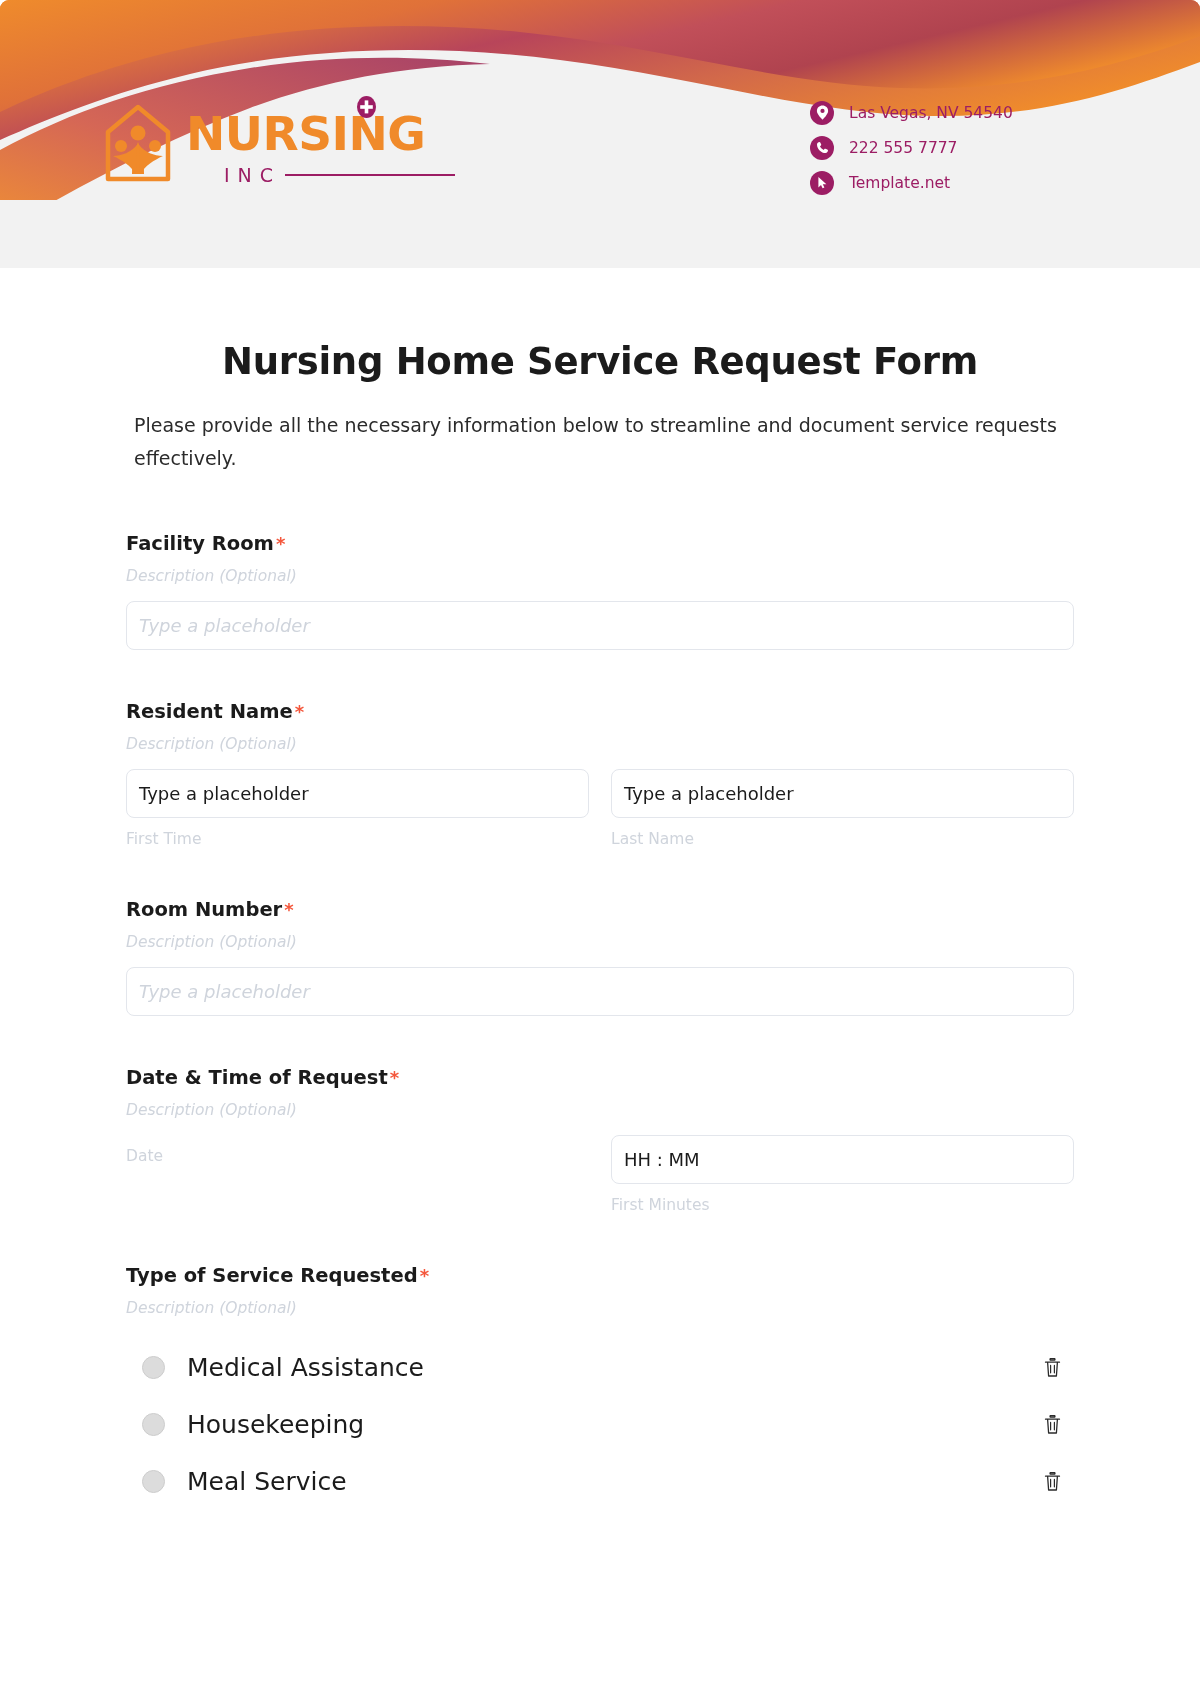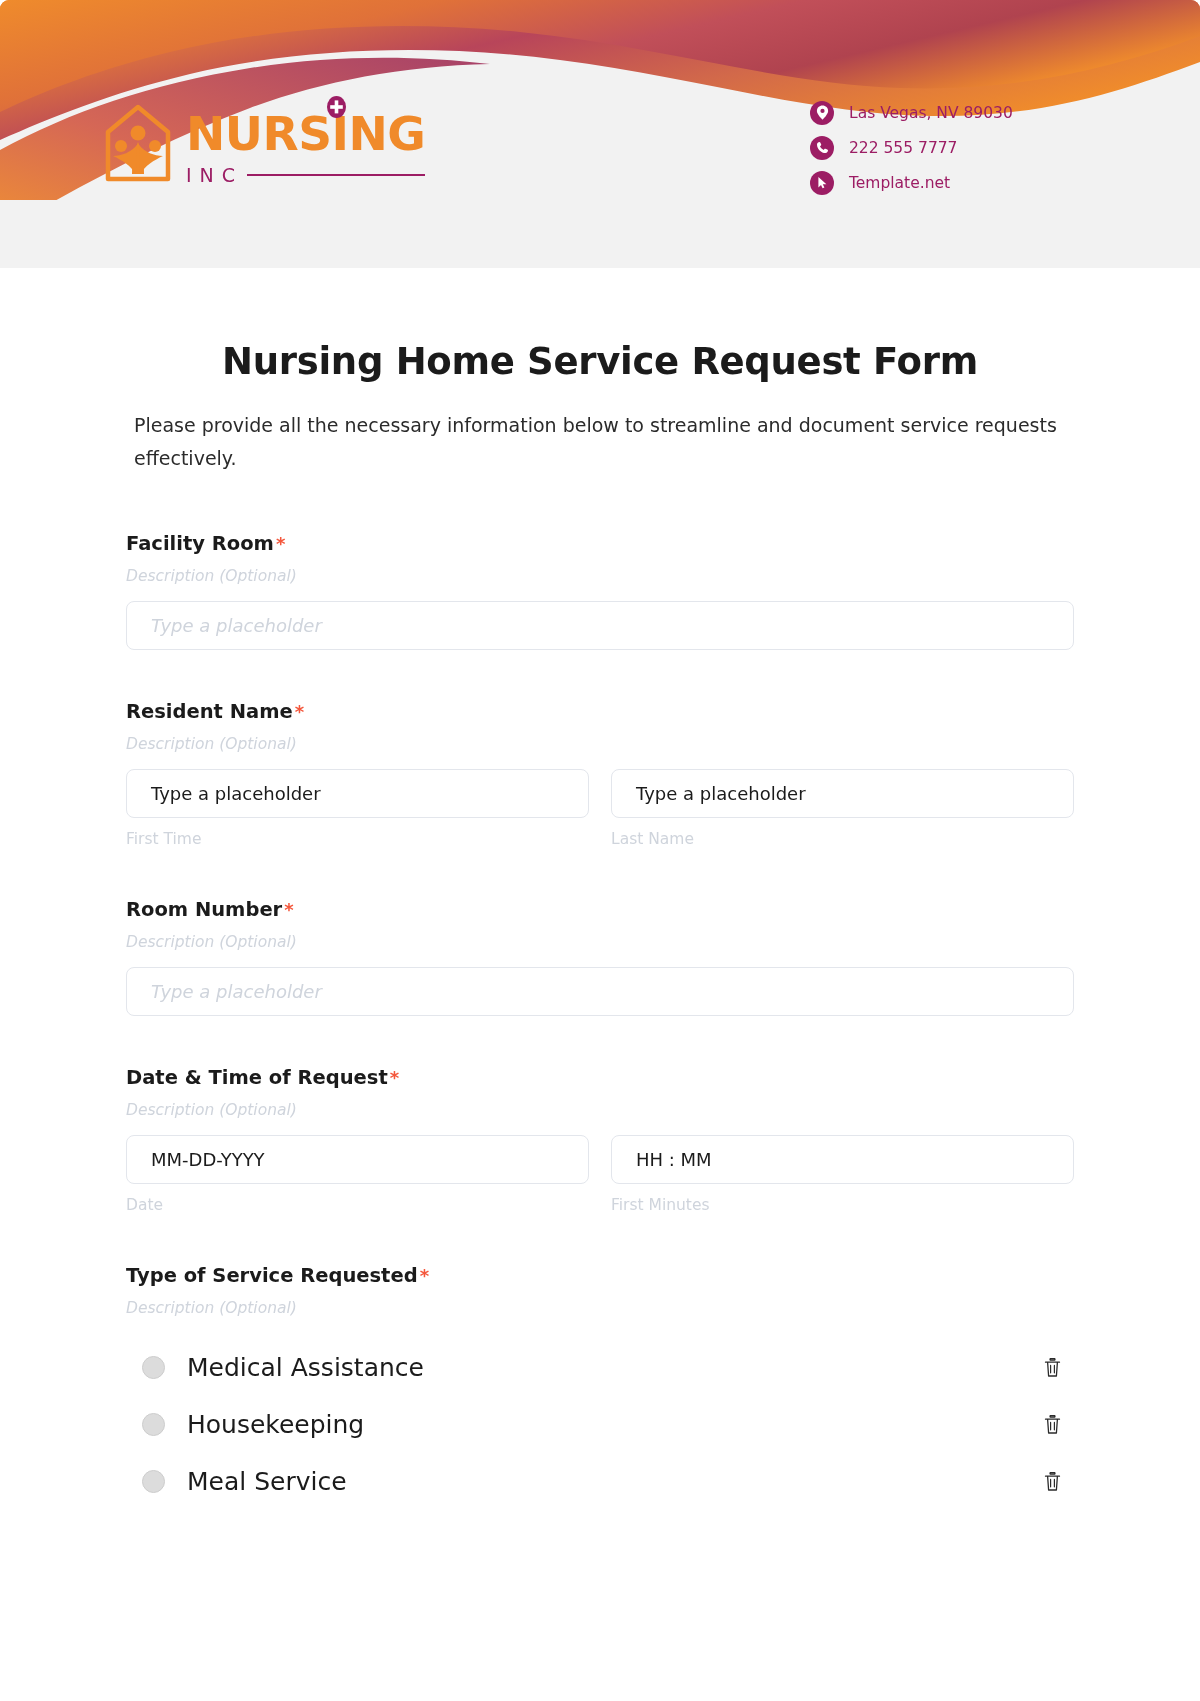--- a/index.html
+++ b/index.html
@@ -71,20 +71,21 @@
     align-items: center;
     margin-top: 9px;
   }
   .logo-sub {
     font-family: "DejaVu Sans", sans-serif;
     font-size: 19px;
     font-weight: 500;
     letter-spacing: 8px;
     color: #9c1d64;
     line-height: 1;
+    margin-left: 38px;
   }
   .logo-rule {
     flex: 1;
     height: 2px;
     background: #9c1d64;
     margin-left: 4px;
     min-width: 170px;
     margin-bottom: 2px;
   }
 
@@ -168,21 +169,21 @@
   }
 
   .input-box {
     margin-top: 16px;
     height: 49px;
     border: 1px solid #e3e6ec;
     border-radius: 8px;
     background: #fff;
     display: flex;
     align-items: center;
-    padding: 0 24px;
+    padding: 0 12px;
     font-family: "DejaVu Sans", sans-serif;
     font-size: 18px;
     width: 100%;
   }
   .input-box.ph {
     font-style: italic;
     color: #cfd4dc;
   }
   .input-box.val {
     color: #1b1b1b;
@@ -308,21 +309,21 @@
     <div class="contacts">
 
       <div class="contact-row">
         <span class="contact-icon">
           <svg width="13" height="15" viewBox="0 0 13 15">
             <path d="M6.5,0.6 C3.3,0.6 0.9,3 0.9,6 C0.9,9.6 6.5,14.6 6.5,14.6
                      C6.5,14.6 12.1,9.6 12.1,6 C12.1,3 9.7,0.6 6.5,0.6 Z" fill="#ffffff"></path>
             <circle cx="6.5" cy="5.9" r="2.1" fill="#9c1d64"></circle>
           </svg>
         </span>
-        <span class="contact-text">Las Vegas, NV 89030</span>
+        <span class="contact-text">Las Vegas, NV 54540</span>
       </div>
 
 
       <div class="contact-row">
         <span class="contact-icon">
           <svg width="13" height="13" viewBox="0 0 13 13">
             <path d="M3.4,1 C2.3,1 1,2 1,3.4 C1,7.8 5.2,12 9.6,12
                      C11,12 12,10.7 12,9.6 C12,9.1 11.7,8.8 11.3,8.6
                      L9.4,7.8 C9,7.6 8.6,7.8 8.4,8.1 L7.8,9
                      C6.3,8.3 4.7,6.7 4,5.2 L4.9,4.6
@@ -382,21 +383,20 @@
       <div class="input-box ph">Type a placeholder</div>
     </div>
 
     <div class="field">
       <div class="field-label">
         <span>Date &amp; Time of Request</span><span class="req">*</span>
       </div>
       <div class="field-desc">Description (Optional)</div>
       <div class="row2">
         <div class="col">
-          <div class="input-box val">MM-DD-YYYY</div>
           <div class="sub-label">Date</div>
         </div>
         <div class="col">
           <div class="input-box val">HH : MM</div>
           <div class="sub-label">First Minutes</div>
         </div>
       </div>
     </div>
 
     <div class="field">

